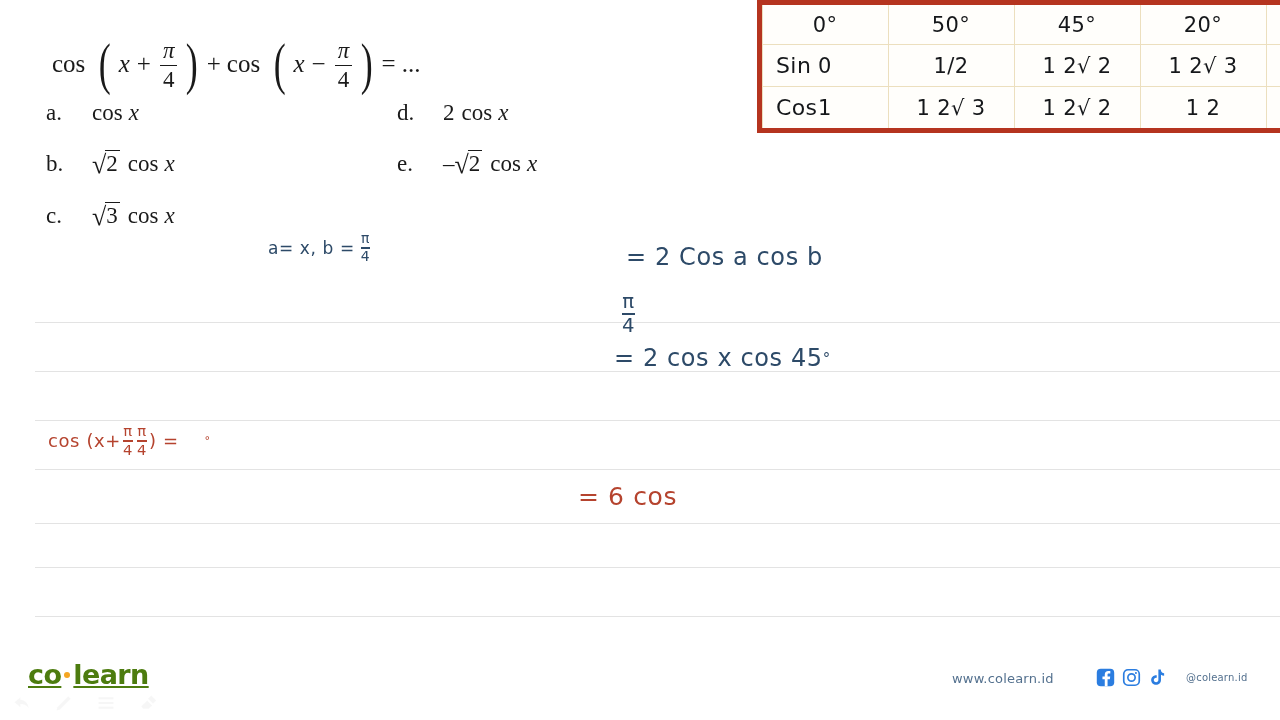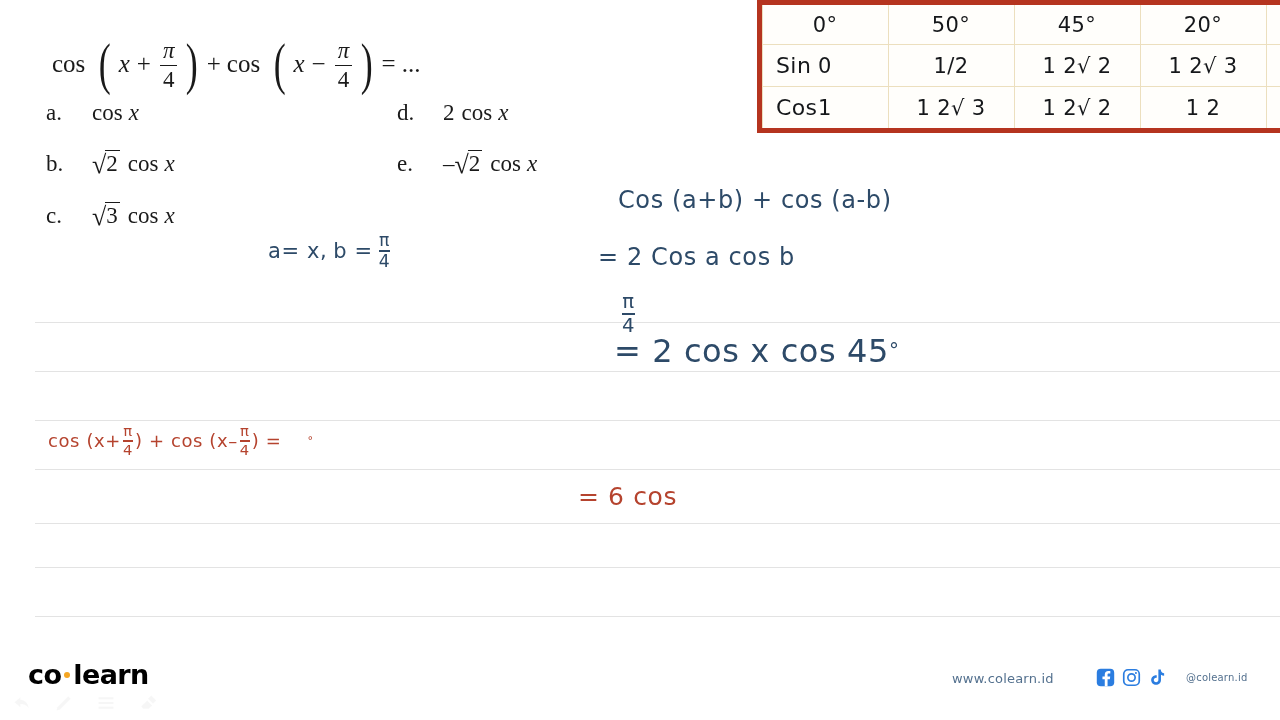--- a/index.html
+++ b/index.html
@@ -140,24 +140,25 @@
   #trig-table .cw { width: 126px; }
   .tcell { display: inline-flex; align-items: center; justify-content: center; }
 
   
   #logo {
     position: absolute;
     left: 28px; top: 659px;
     font-family: "DejaVu Sans", sans-serif;
     font-size: 27px;
     font-weight: bold;
-    color: #000000;
+    color: #4d7c0f;
     letter-spacing: -0.6px;
     display: flex;
     align-items: center;
+    text-decoration: underline;
   }
   #logo .dot {
     width: 6px; height: 6px;
     border-radius: 50%;
     background: #f5a623;
     margin: 0 3px;
     display: inline-block;
   }
   #toolbar {
     position: absolute;
@@ -385,63 +386,59 @@
               <span class="den">2</span>
             </span>
           </span>
         </td>
         <td>0</td>
       </tr>
     </tbody>
       </table>
   </div>
 
-  <div class="hand blue" style="left:268px; top:232px; font-size:21px">
+  <div class="hand blue" style="left:268px; top:232px; font-size:17px">
     <span>a= x</span>
     <span>,</span>
     <span style="display:inline-block;width:6px"></span>
     <span>b =</span>
     <span style="display:inline-block;width:4px"></span>
     <span class="hfrac">
       <span class="num">π</span>
       <span class="bar"></span>
       <span class="den">4</span>
     </span>
   </div>
 
-  <div class="hand blue" style="left:618px; top:186px; font-size:24px">
-    <span>Cos (a+b) + cos (a-b)</span>
-  </div>
-
-  <div class="hand blue" style="left:598px; top:243px; font-size:24px">
+
+  <div class="hand blue" style="left:626px; top:243px; font-size:24px">
     <span>= 2 Cos a cos b</span>
   </div>
 
   <div class="hand blue" style="left:614px; top:292px; font-size:24px">
     <span style="display:inline-block;width:6px"></span>
     <span class="hfrac">
       <span class="num">π</span>
       <span class="bar"></span>
       <span class="den">4</span>
     </span>
   </div>
 
-  <div class="hand blue" style="left:614px; top:332px; font-size:32px">
+  <div class="hand blue" style="left:614px; top:344px; font-size:24px">
     <span>= 2 cos x cos 45</span>
       <span class="sup">°</span>
   </div>
 
   <div class="hand red" style="left:48px; top:424px; font-size:18px">
     <span>cos (x+</span>
     <span class="hfrac">
       <span class="num">π</span>
       <span class="bar"></span>
       <span class="den">4</span>
     </span>
-    <span>) + cos (x–</span>
     <span class="hfrac">
       <span class="num">π</span>
       <span class="bar"></span>
       <span class="den">4</span>
     </span>
     <span>) =</span>
     <span style="display:inline-block;width:26px"></span>
       <span class="sup">°</span>
   </div>
 

